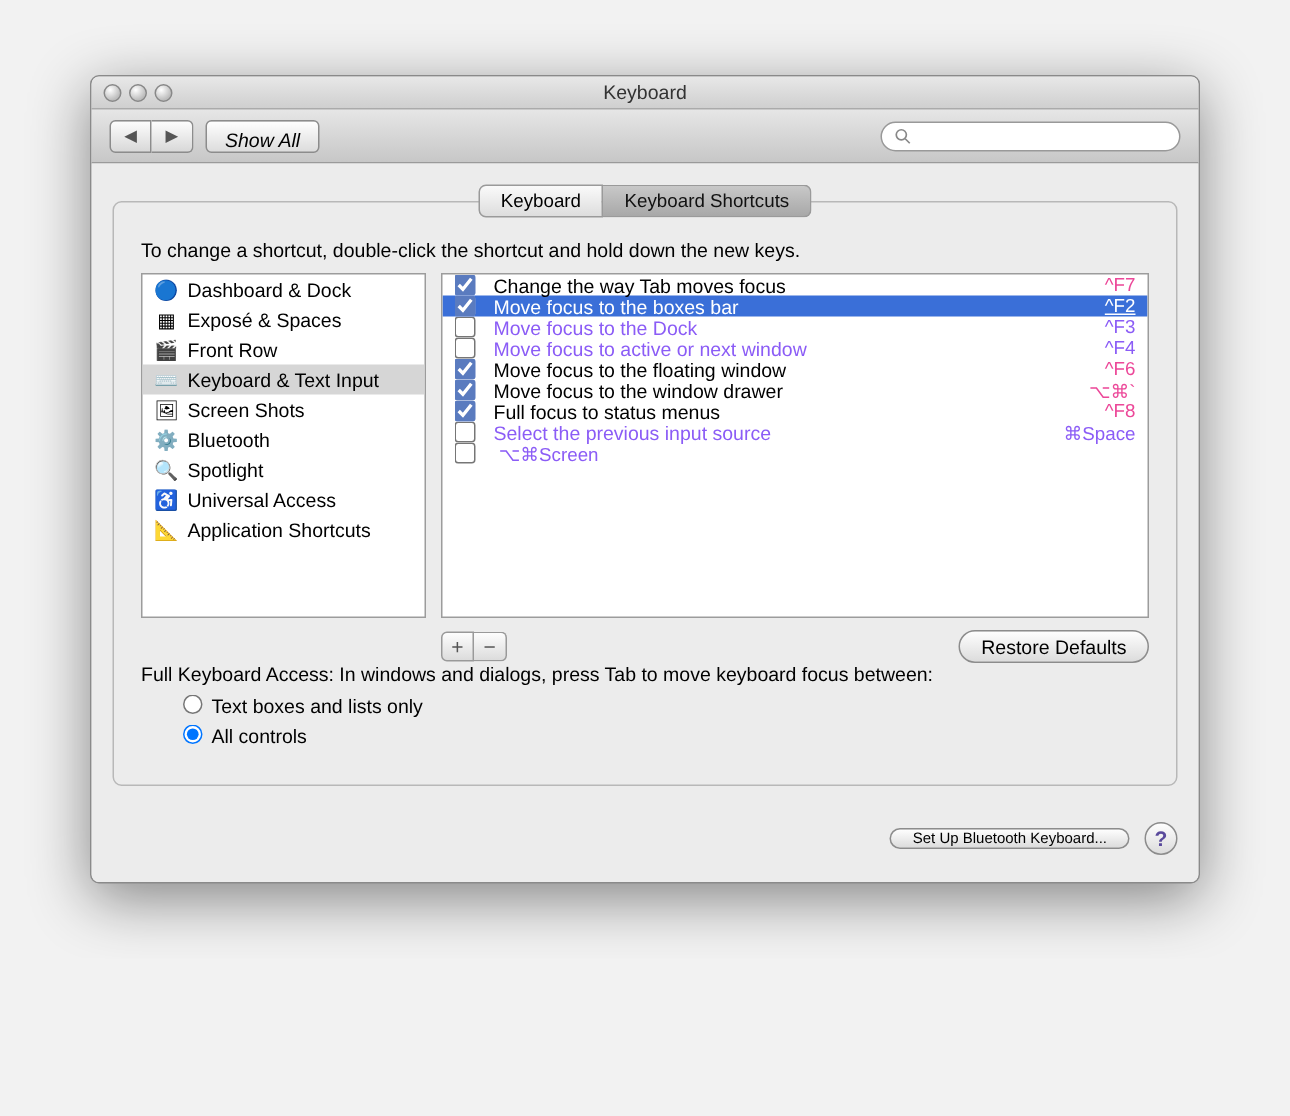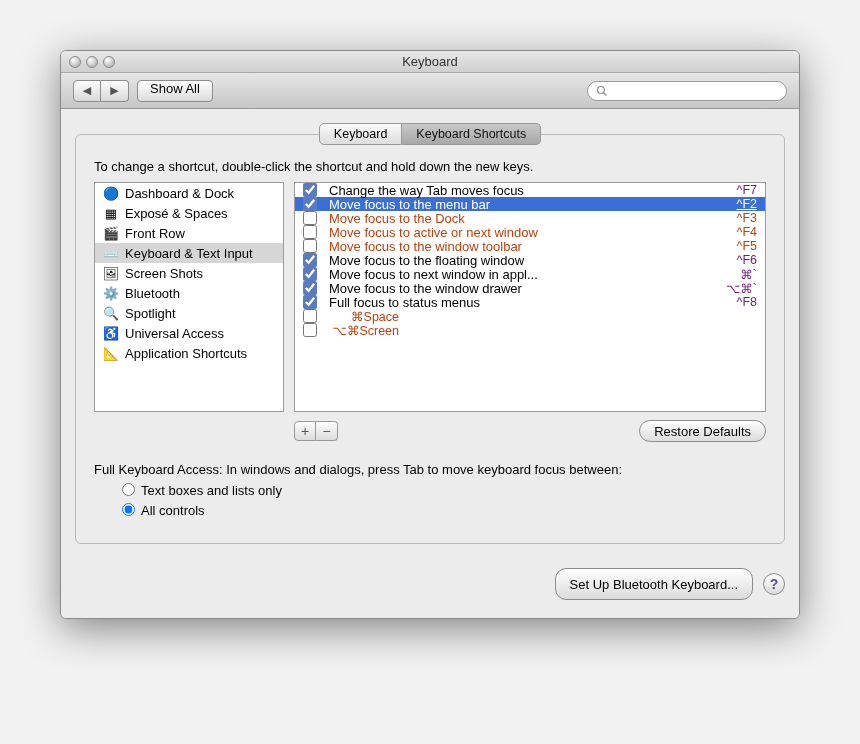--- a/index.html
+++ b/index.html
@@ -62,21 +62,21 @@
     display: flex; align-items: center; justify-content: center;
     font-size: 11px; color: #555;
   }
   .navbtn:first-child { border-radius: 4px 0 0 4px; }
   .navbtn:last-child { border-left: none; border-radius: 0 4px 4px 0; }
   .showall {
     height: 22px; padding: 0 12px;
     background: linear-gradient(#fefefe, #dcdcdc);
     border: 1px solid #8c8c8c; border-radius: 4px;
     font-size: 13px;
-    display: flex; align-items: flex-start;
+    display: flex; align-items: flex-end; font-style: italic;
   }
   .spacer { flex: 1; }
   .search {
     width: 200px; height: 20px;
     border: 1px solid #999; border-radius: 10px;
     background: #fff;
     display: flex; align-items: center; padding: 0 8px;
   }
   .search svg { width: 12px; height: 12px; fill: #888; margin-right: 4px; }
   .search input { border: none; outline: none; flex: 1; font-size: 12px; background: transparent; }
@@ -127,23 +127,23 @@
   .caticon { width: 16px; height: 16px; display: flex; align-items: center; justify-content: center; font-size: 13px; }
 
   .shrow {
     display: flex; align-items: center;
     padding: 0 8px 0 6px; height: 14px; font-size: 13px;
   }
   .shrow.sel { background: #3a6fd8; color: #fff; }
   .shck { width: 18px; display: flex; justify-content: center; }
   .shck input { margin: 0; width: 14px; height: 14px; accent-color: #5a7bbf; }
   .shlabel { flex: 1; padding-left: 10px; white-space: nowrap; overflow: hidden; text-overflow: ellipsis; }
-  .shkey { font-size: 12.5px; color: #701a75; width: 80px; text-align: right; }
+  .shkey { font-size: 12.5px; color: #ec4899; width: 80px; text-align: right; }
   .shrow.sel .shkey { color: #fff; text-decoration: underline; }
-  .shrow.dim .shkey, .shrow.dim .shlabel { color: #c2410c; }
+  .shrow.dim .shkey, .shrow.dim .shlabel { color: #8b5cf6; }
 
   .belowlists { display: flex; margin-top: 8px; align-items: center; }
   .plusminus { display: flex; margin-left: 200px; }
   .pmbtn {
     width: 22px; height: 20px;
     border: 1px solid #999;
     background: linear-gradient(#fdfdfd,#dcdcdc);
     display: flex; align-items: center; justify-content: center;
     font-size: 14px; color: #555;
   }
@@ -151,35 +151,35 @@
   .pmbtn:last-child { border-left: none; border-radius: 0 4px 4px 0; }
   .restore {
     margin-left: auto;
     height: 22px; padding: 0 14px;
     border: 1px solid #8c8c8c; border-radius: 11px;
     background: linear-gradient(#fefefe,#dcdcdc);
     font-size: 13px;
     display: flex; align-items: center;
   }
 
-  .fka { margin-top: 20px; font-size: 13px; }
+  .fka { margin-top: 0; font-size: 13px; }
   .radios { margin: 6px 0 4px 28px; }
   .radiorow { display: flex; align-items: flex-start; gap: 6px; height: 20px; font-size: 13px; }
   .radiorow input { margin: 0; }
   .fkanote { font-size: 11px; color: #333; margin-top: 2px; }
 
   .footer {
     display: flex; justify-content: flex-end; align-items: center; gap: 10px;
     margin-top: 24px;
   }
   .btbtn {
-    height: 32px; padding: 0 14px;
+    height: 14px; padding: 0 14px;
     border: 1px solid #8c8c8c; border-radius: 11px;
     background: linear-gradient(#fefefe,#dcdcdc);
-    font-size: 13px;
+    font-size: 10px;
     display: flex; align-items: center;
   }
   .helpbtn {
     width: 22px; height: 22px; border-radius: 50%;
     border: 1px solid #8c8c8c;
     background: linear-gradient(#fefefe,#dcdcdc);
     display: flex; align-items: center; justify-content: center;
     color: #5a4a9c; font-weight: bold; font-size: 14px;
   }
 </style>
@@ -275,76 +275,63 @@
               <span class="shck">
                 <input type="checkbox" checked="" style="">
               </span>
               <span class="shlabel">Change the way Tab moves focus</span>
               <span class="shkey">^F7</span>
             </div>
             <div class="shrow sel">
               <span class="shck">
                 <input type="checkbox" checked="" style="">
               </span>
-              <span class="shlabel">Move focus to the menu bar</span>
+              <span class="shlabel">Move focus to the boxes bar</span>
               <span class="shkey">^F2</span>
             </div>
             <div class="shrow dim">
               <span class="shck">
                 <input type="checkbox" style="">
               </span>
               <span class="shlabel">Move focus to the Dock</span>
               <span class="shkey">^F3</span>
             </div>
             <div class="shrow dim">
               <span class="shck">
                 <input type="checkbox" style="">
               </span>
               <span class="shlabel">Move focus to active or next window</span>
               <span class="shkey">^F4</span>
             </div>
-            <div class="shrow dim">
-              <span class="shck">
-                <input type="checkbox" style="">
-              </span>
-              <span class="shlabel">Move focus to the window toolbar</span>
-              <span class="shkey">^F5</span>
-            </div>
             <div class="shrow">
               <span class="shck">
                 <input type="checkbox" checked="" style="">
               </span>
               <span class="shlabel">Move focus to the floating window</span>
               <span class="shkey">^F6</span>
             </div>
             <div class="shrow">
               <span class="shck">
                 <input type="checkbox" checked="" style="">
               </span>
-              <span class="shlabel">Move focus to next window in appl...</span>
-              <span class="shkey">⌘`</span>
-            </div>
-            <div class="shrow">
-              <span class="shck">
-                <input type="checkbox" checked="" style="">
-              </span>
               <span class="shlabel">Move focus to the window drawer</span>
               <span class="shkey">⌥⌘`</span>
             </div>
             <div class="shrow">
               <span class="shck">
                 <input type="checkbox" checked="" style="">
               </span>
               <span class="shlabel">Full focus to status menus</span>
               <span class="shkey">^F8</span>
             </div>
             <div class="shrow dim">
               <span class="shck">
                 <input type="checkbox" style="">
               </span>
+              <span class="shlabel">Select the previous input source</span>
               <span class="shkey">⌘Space</span>
             </div>
             <div class="shrow dim">
               <span class="shck">
                 <input type="checkbox" style="">
               </span>
               <span class="shkey">⌥⌘Screen</span>
             </div>
           </div>
       </div>

